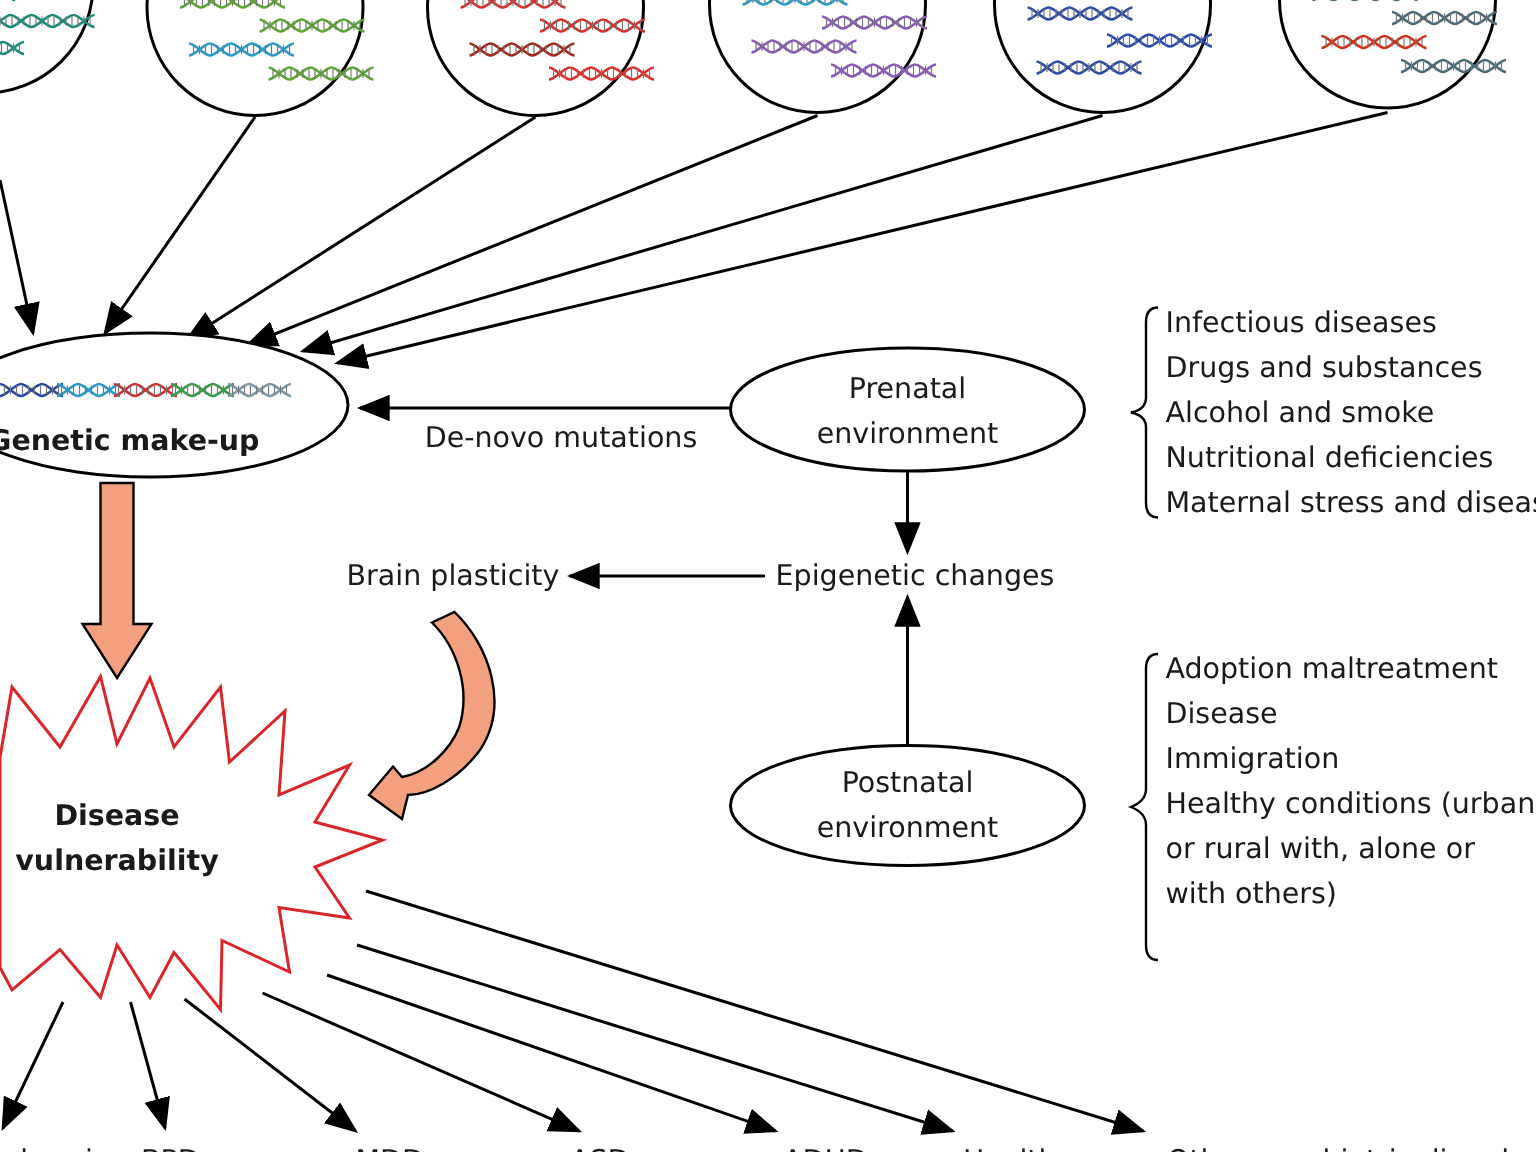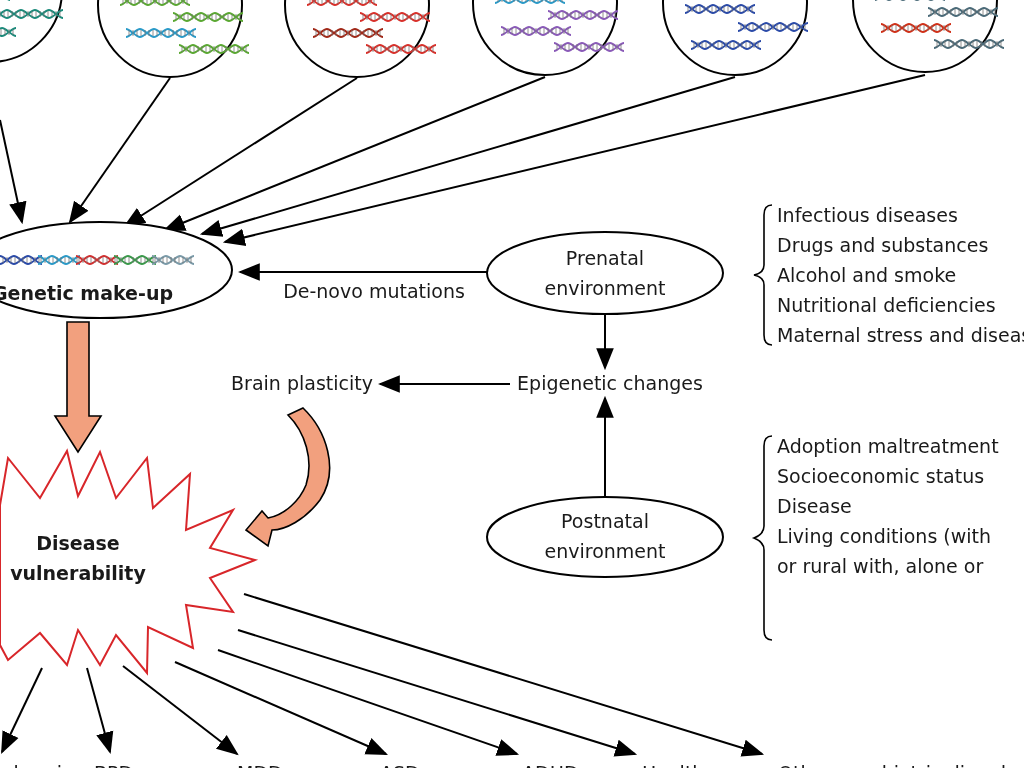--- a/index.html
+++ b/index.html
@@ -652,17 +652,18 @@
 <div class="factor-list" style="left:777px; top:200px;">
   <div>Infectious diseases</div>
   <div>Drugs and substances</div>
   <div>Alcohol and smoke</div>
   <div>Nutritional deficiencies</div>
   <div>Maternal stress and disease</div>
 </div>
 
 <div class="factor-list" style="left:777px; top:431px;">
   <div>Adoption maltreatment</div>
-  <div>Socioeconomic status</div>
   <div>Disease</div>
-  <div>Living conditions (with</div>
+  <div>Immigration</div>
+  <div>Healthy conditions (urban</div>
   <div>or rural with, alone or</div>
+  <div>with others)</div>
 </div>
 
 </body></html>

